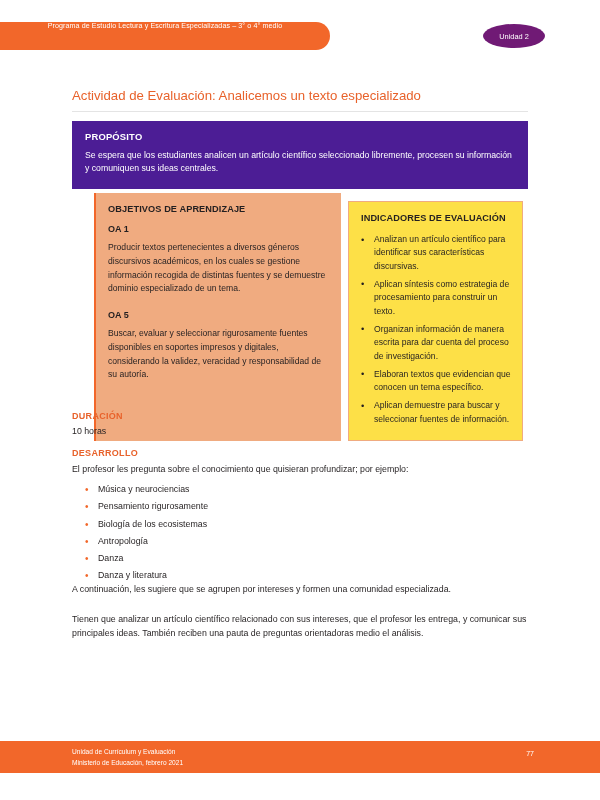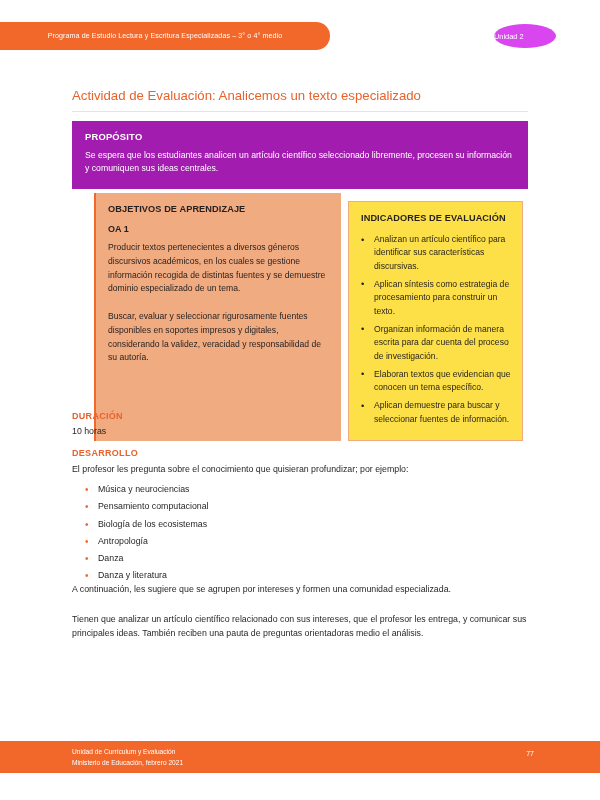--- a/index.html
+++ b/index.html
@@ -20,41 +20,41 @@
   .header-band {
     position: absolute;
     top: 22px;
     left: 0;
     width: 330px;
     height: 28px;
     background: #f2672a;
     border-top-right-radius: 14px;
     border-bottom-right-radius: 14px;
     display: flex;
-    align-items: center;
+    align-items: flex-start;
     justify-content: center;
   }
   .header-band-text {
     color: #ffffff;
     font-size: 7.1px;
     letter-spacing: 0.1px;
     white-space: nowrap;
     padding: 0 10px;
   }
   .unit-pill {
     position: absolute;
     top: 24px;
-    left: 494px;
+    left: 483px;
     width: 62px;
     height: 24px;
     border-radius: 31px / 12px;
-    background: #d946ef;
+    background: #701a75;
     display: flex;
     align-items: center;
-    justify-content: flex-start;
+    justify-content: center;
   }
   .unit-pill-text {
     color: #ffffff;
     font-size: 7.4px;
     white-space: nowrap;
   }
 
   
   .page-title-wrap {
     position: absolute;
@@ -76,21 +76,21 @@
     background: #e4e4e4;
     width: 100%;
   }
 
   
   .purpose-box {
     position: absolute;
     top: 121px;
     left: 72px;
     width: 456px;
-    background: #a21caf;
+    background: #4c1d95;
     padding: 10px 13px 13px 13px;
     box-sizing: border-box;
   }
   .purpose-title {
     color: #ffffff;
     font-size: 9.4px;
     font-weight: bold;
     letter-spacing: 0.2px;
     margin: 0 0 7px 0;
   }
@@ -296,20 +296,21 @@
 </div>
 
 <div class="columns">
 
   <div class="oa-col">
     <p class="col-title">OBJETIVOS DE APRENDIZAJE</p>
 
     <p class="oa-code">OA 1</p>
     <p class="oa-text">Producir textos pertenecientes a diversos géneros discursivos académicos, en los cuales se gestione información recogida de distintas fuentes y se demuestre dominio especializado de un tema.</p>
 
+    <p class="oa-code">OA 5</p>
     <p class="oa-text">Buscar, evaluar y seleccionar rigurosamente fuentes disponibles en soportes impresos y digitales, considerando la validez, veracidad y responsabilidad de su autoría.</p>
   </div>
 
   <div class="ind-col">
     <p class="col-title">INDICADORES DE EVALUACIÓN</p>
     <ul class="ind-list">
       <li>Analizan un artículo científico para identificar sus características discursivas.</li>
       <li>Aplican síntesis como estrategia de procesamiento para construir un texto.</li>
       <li>Organizan información de manera escrita para dar cuenta del proceso de investigación.</li>
       <li>Elaboran textos que evidencian que conocen un tema específico.</li>
@@ -324,21 +325,21 @@
   <p class="body-text">10 horas</p>
 </div>
 
 <div class="desarrollo-block">
   <p class="section-head">DESARROLLO</p>
   <p class="body-text">El profesor les pregunta sobre el conocimiento que quisieran profundizar; por ejemplo:</p>
 </div>
 
 <ul class="topic-list">
   <li>Música y neurociencias</li>
-  <li>Pensamiento computacional</li>
+  <li>Pensamiento rigurosamente</li>
   <li>Biología de los ecosistemas</li>
   <li>Antropología</li>
   <li>Danza</li>
   <li>Danza y literatura</li>
 </ul>
 
 <div class="closing-1">
   <p class="body-text">A continuación, les sugiere que se agrupen por intereses y formen una comunidad especializada.</p>
 </div>
 

